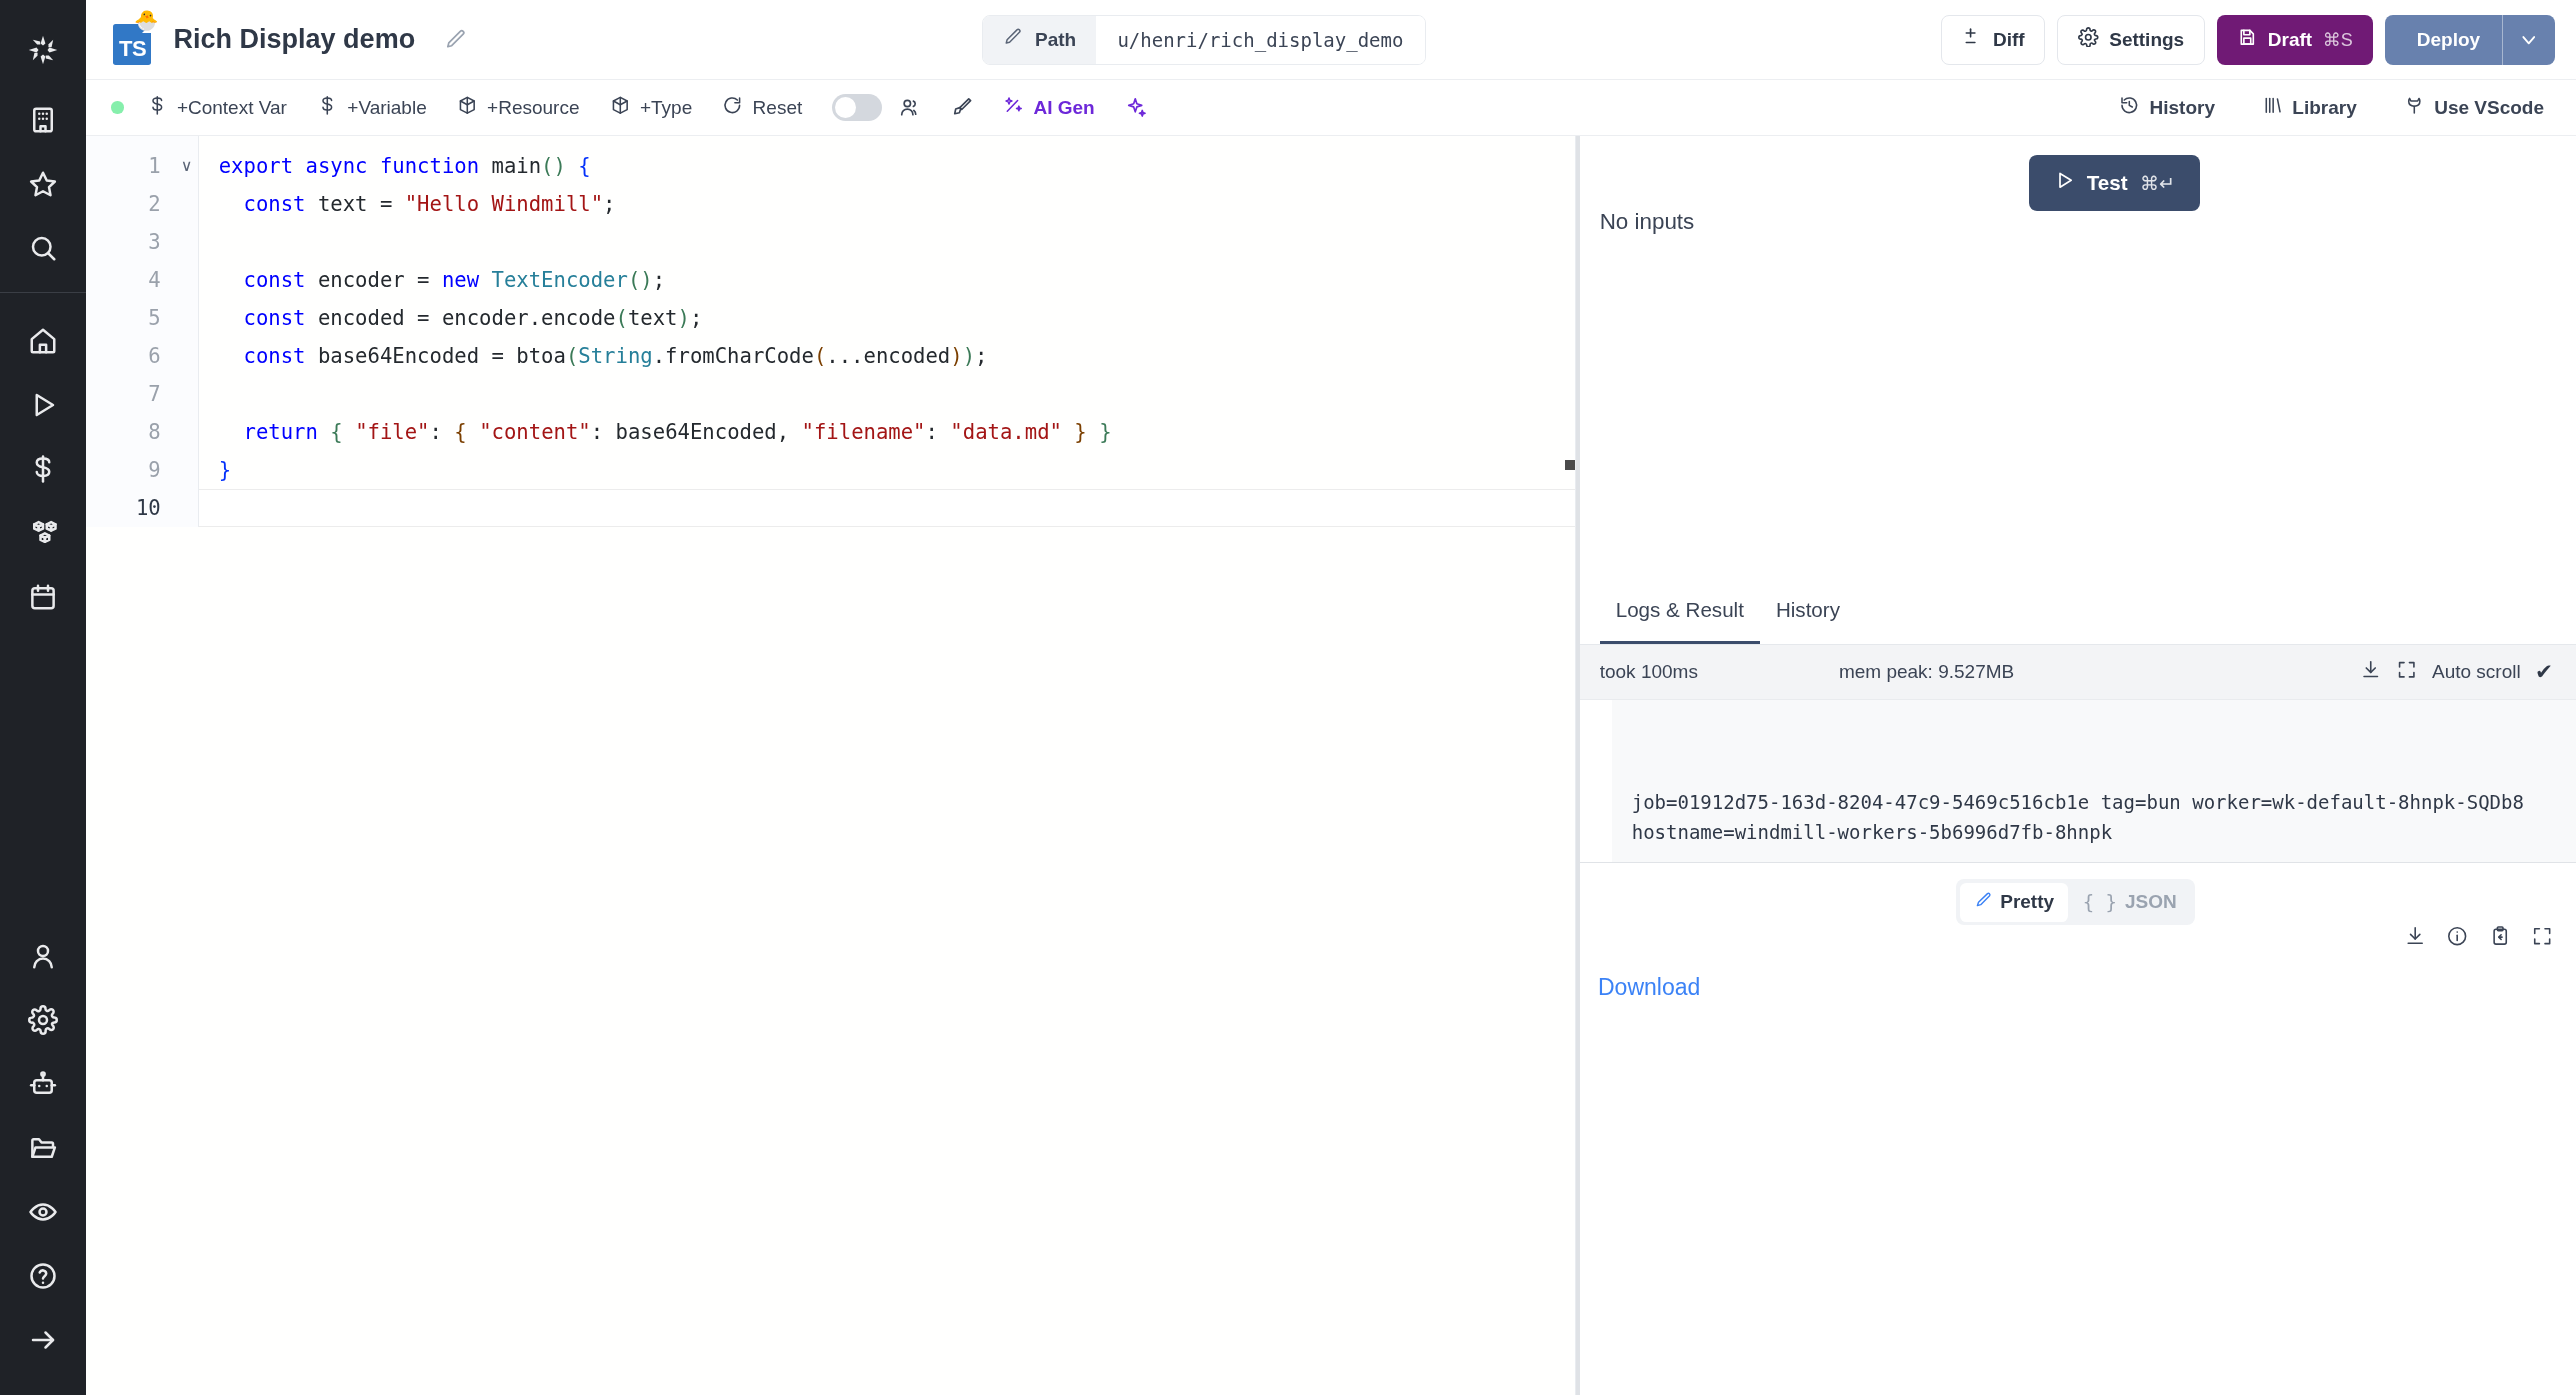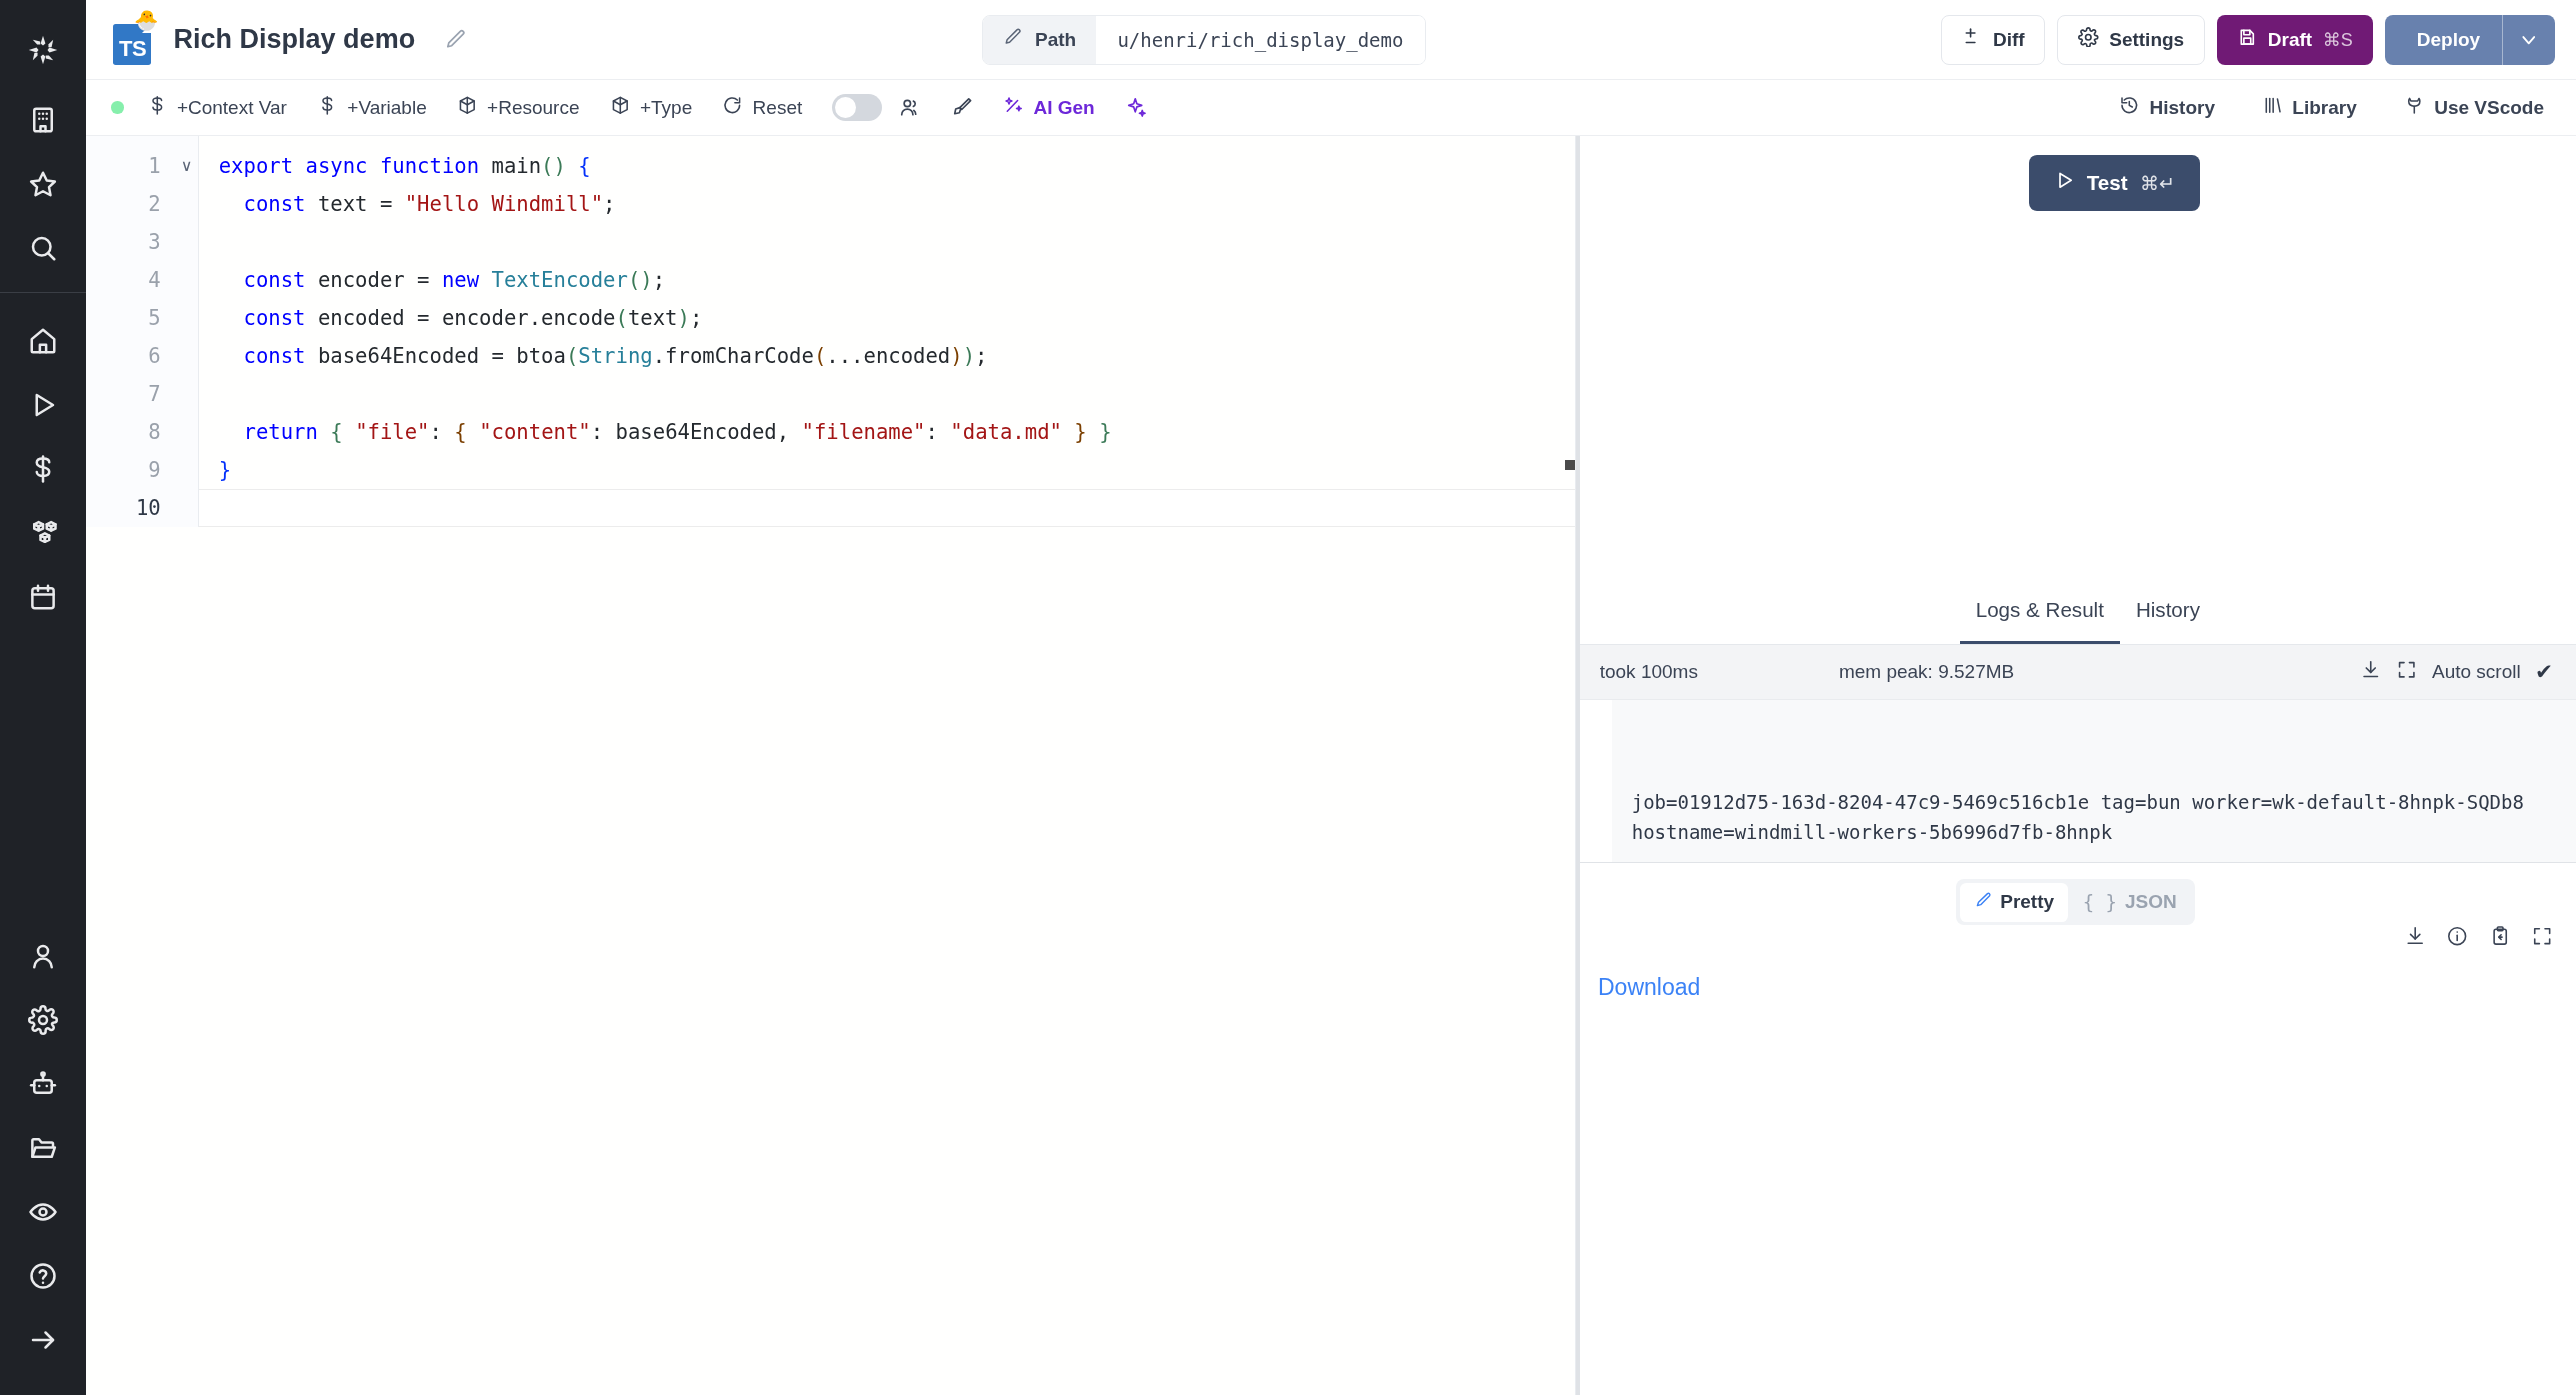--- a/index.html
+++ b/index.html
@@ -178,21 +178,21 @@
     background: #3b4c6b; color: #fff; border-radius: 8px;
     height: 56px; display: flex; align-items: center; gap: 12.5px; padding: 0 25px;
     font-size: 20.6px; font-weight: 700; cursor: pointer;
   }
   .test-btn svg { width: 20.6px; height: 20.6px; stroke:#fff; fill:none; stroke-width:2; stroke-linecap:round; stroke-linejoin:round;}
   .test-btn .kbd { font-weight: 400; opacity:.85; font-size: 19px;}
   .no-inputs { margin-top: 50px; font-size: 22.4px; color: #3b4455; }
 
   .tabs-row {
     display: flex; align-items: flex-end; border-bottom: 0.9px solid #e5e8ec;
-    padding: 0 0 0 19.7px; height: 66px; flex: 0 0 66px; justify-content: center;
+    padding: 0 0 0 19.7px; height: 66px; flex: 0 0 66px;
   }
   .tab {
     height: 66px; display: flex; align-items: center; padding: 0 16px;
     font-size: 20.6px; color: #3b4455; cursor: pointer; border-bottom: 3.6px solid transparent;
   }
   .tab.active { border-bottom-color: #3b4c6b; font-weight: 400; }
 
   .meta-row {
     flex: 0 0 55px; display: flex; align-items: center; background: #f3f4f6;
     padding: 0 23px 0 19.7px; font-size: 19px; color: #3b4455; border-bottom:0.9px solid #e9ebee;
@@ -587,20 +587,21 @@
       <div class="right-pane">
 
         <div class="inputs-box">
           <div class="test-btn">
             <span><svg viewBox="0 0 24 24">
                   <polygon points="7,4 20,12 7,20"></polygon>
                 </svg></span>
             <span>Test</span>
             <span class="kbd">⌘↵</span>
           </div>
+          <div class="no-inputs">No inputs</div>
         </div>
 
         <div class="tabs-row">
           <div class="tab active">Logs &amp; Result</div>
           <div class="tab">History</div>
         </div>
 
         <div class="meta-row">
           <span>took 100ms</span>
           <span class="mem">mem peak: 9.527MB</span>

